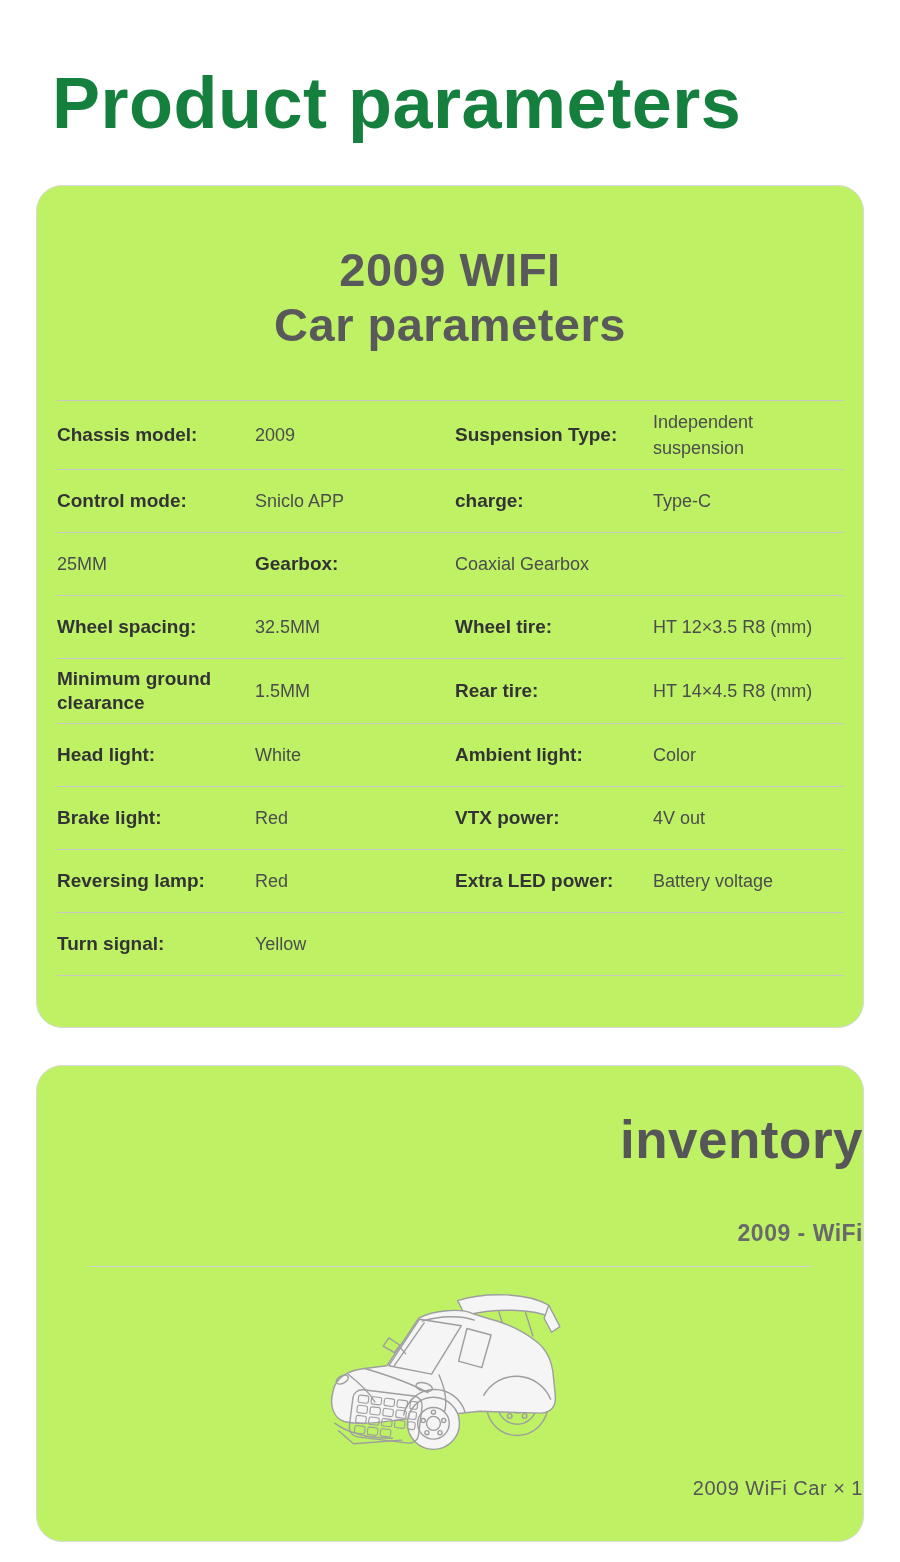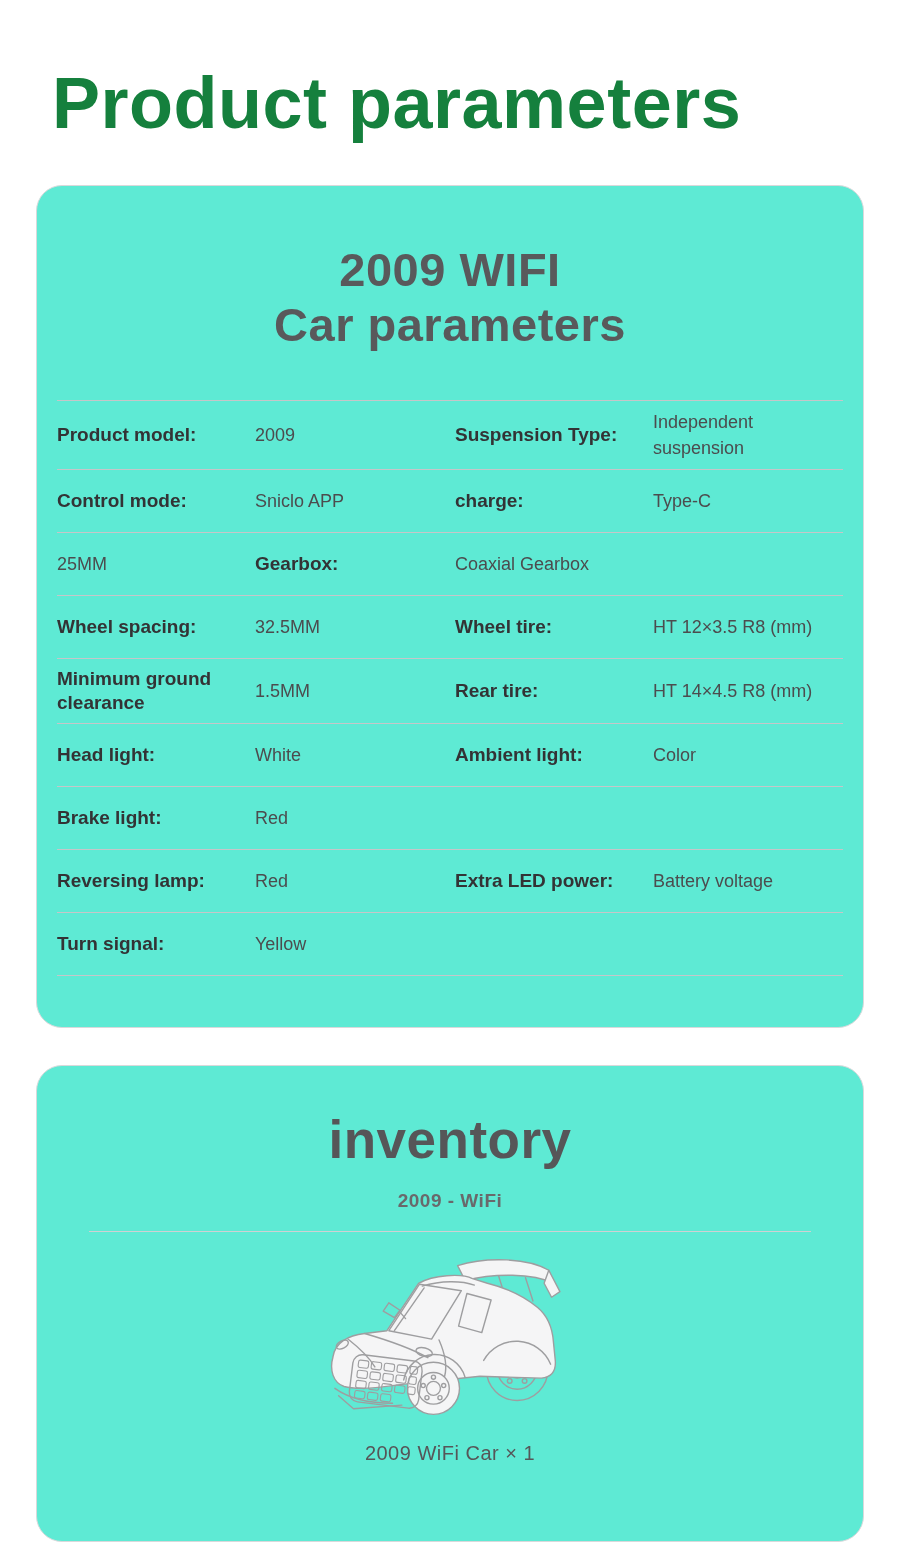--- a/index.html
+++ b/index.html
@@ -16,21 +16,21 @@
     margin: 62px 0 0 52px;
     font-size: 72px;
     font-weight: 700;
     letter-spacing: 0.5px;
     color: #15803d;
     line-height: 1.15;
   }
   .card {
     width: 828px;
     margin-left: 36px;
-    background: #5eead4;
+    background: #bef264;
     border: 1px solid #d9d9db;
     border-radius: 26px;
   }
   .card-params {
     margin-top: 40px;
     height: 843px;
     padding: 56px 20px 0 20px;
   }
   .card-title {
     text-align: center;
@@ -60,33 +60,33 @@
   }
   .param-value {
     font-size: 18px;
     color: #4c4c4e;
     line-height: 26px;
     padding: 8px 10px 8px 0;
   }
   .card-inventory {
     margin-top: 37px;
     height: 477px;
-    text-align: center;
+    text-align: right;
   }
   .inv-title {
     padding-top: 44px;
     font-size: 53px;
     line-height: 60px;
     font-weight: 700;
     color: #565658;
     letter-spacing: 0.5px;
   }
   .inv-variant {
-    margin-top: 20px;
-    font-size: 19px;
+    margin-top: 50px;
+    font-size: 23px;
     font-weight: 700;
     color: #69696b;
     letter-spacing: 0.5px;
   }
   .inv-divider {
     width: 722px;
     margin: 19px auto 0 auto;
     border: none;
     border-top: 1px solid #d0d0d2;
     height: 0;
@@ -114,21 +114,21 @@
   <h1 class="page-heading">Product parameters</h1>
 
   <section class="card card-params">
     <div class="card-title">
       <div>2009 WIFI</div>
       <div>Car parameters</div>
     </div>
 
     <div class="param-table">
       <div class="param-row">
-        <div class="param-label">Product model:</div>
+        <div class="param-label">Chassis model:</div>
         <div class="param-value">2009</div>
         <div class="param-label">Suspension Type:</div>
         <div class="param-value">Independent suspension</div>
       </div>
       <div class="param-row">
         <div class="param-label">Control mode:</div>
         <div class="param-value">Sniclo APP</div>
         <div class="param-label">charge:</div>
         <div class="param-value">Type-C</div>
       </div>
@@ -151,20 +151,22 @@
       </div>
       <div class="param-row">
         <div class="param-label">Head light:</div>
         <div class="param-value">White</div>
         <div class="param-label">Ambient light:</div>
         <div class="param-value">Color</div>
       </div>
       <div class="param-row">
         <div class="param-label">Brake light:</div>
         <div class="param-value">Red</div>
+        <div class="param-label">VTX power:</div>
+        <div class="param-value">4V out</div>
       </div>
       <div class="param-row">
         <div class="param-label">Reversing lamp:</div>
         <div class="param-value">Red</div>
         <div class="param-label">Extra LED power:</div>
         <div class="param-value">Battery voltage</div>
       </div>
       <div class="param-row">
         <div class="param-label">Turn signal:</div>
         <div class="param-value">Yellow</div>

